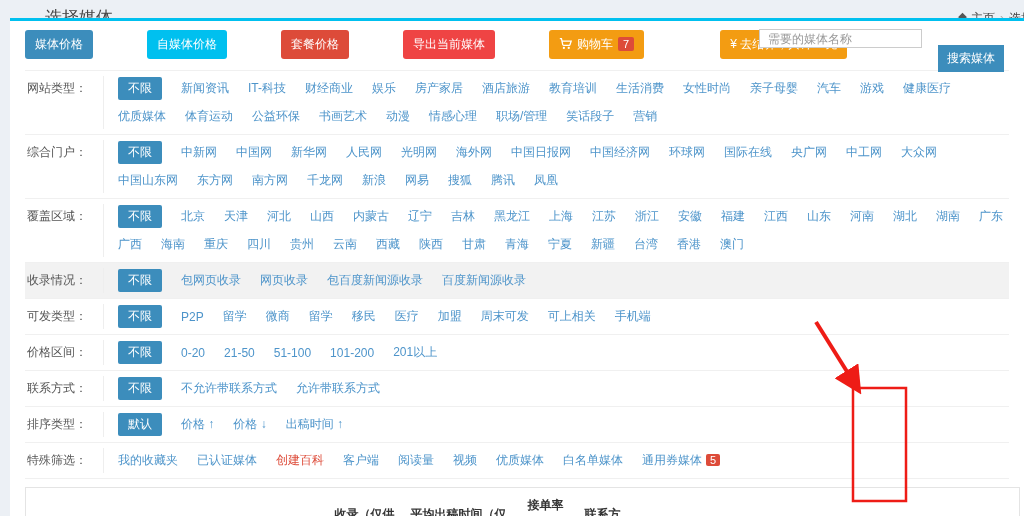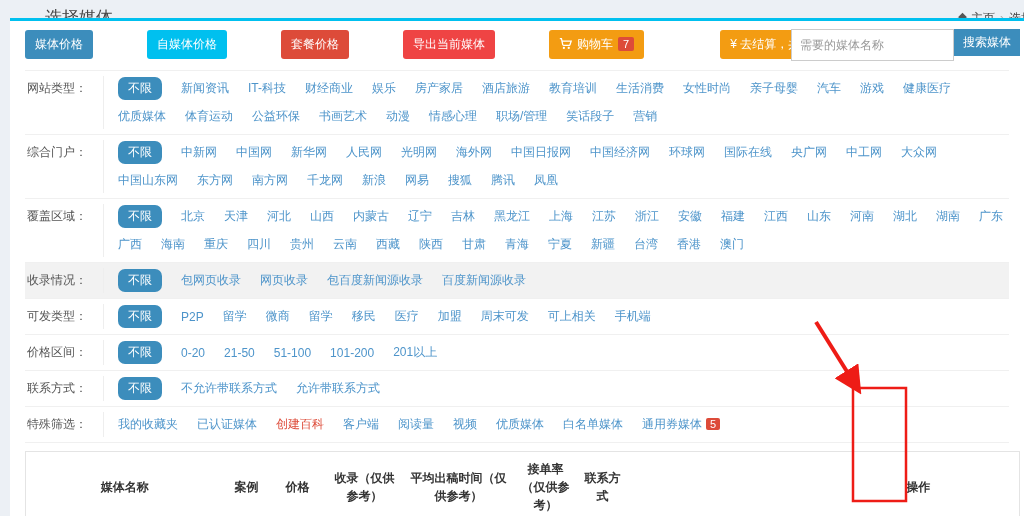--- a/index.html
+++ b/index.html
@@ -20,34 +20,34 @@
     font-size:12px; margin-right:7px; cursor:pointer; white-space:nowrap; font-family:inherit; }
   .b-blue   { background:#3c8dbc; }
   .b-cyan   { background:#00c0ef; }
   .b-red    { background:#dd4b39; }
   .b-green  { background:#ef4444; }
   .b-orange { background:#f39c12; }
   .btn .badge { background:#dd4b39; border-radius:2px; padding:1px 5px; margin-left:5px; font-size:11px; }
   .btn-checkout { margin-left:22px; }
   .cart-ic { display:inline-block; vertical-align:-2px; margin-right:5px; }
   .search-group { position:absolute; right:4px; top:8px; display:flex; }
-  .search-group input { width:163px; height:32px; border:1px solid #ccc; padding:4px 8px; font-size:12px;
+  .search-group input { width:163px; height:19px; border:1px solid #ccc; padding:4px 8px; font-size:12px;
     font-family:inherit; color:#333; outline:none; }
   .search-group input::placeholder { color:#999; }
-  .search-group .sbtn { height:27px; margin:0; border-radius:0; padding:5px 9px; }
+  .search-group .sbtn { height:27px; margin:16px; border-radius:0; padding:5px 9px; }
 
   
   .filters { margin:4px 15px 0 15px; border-top:1px solid #f0f0f0; }
   .frow { display:flex; border-bottom:1px solid #f0f0f0; padding:5px 0; align-items:flex-start; }
   .frow.gray { background:#f2f2f2; }
   .flabel { width:78px; flex-shrink:0; color:#555; padding:4px 0 0 2px; }
   .fopts { flex:1; display:flex; flex-wrap:wrap; column-gap:19px; row-gap:5px; align-items:center;
     padding:1px 0; border-left:1px solid #eee; padding-left:14px; }
   .chip { color:#4d94ca; cursor:pointer; padding:3px 0; white-space:nowrap; }
-  .chip.sel { background:#3c8dbc; color:#fff; padding:3px 10px; border-radius:7px; }
+  .chip.sel { background:#3c8dbc; color:#fff; padding:3px 10px; border-radius:2px; }
   .chip.red { color:#dd4b39; }
   .chip .cbadge { background:#dd4b39; color:#fff; border-radius:2px; padding:0 4px; margin-left:4px; font-size:11px; }
 
   
   table.media { width:994px; margin:8px 15px 0 15px; border-collapse:collapse; table-layout:fixed;
     border:1px solid #e4e4e4; background:#fff; }
   table.media th { font-weight:bold; color:#333; text-align:center; vertical-align:middle;
     padding:8px 4px; border-bottom:1px solid #ddd; line-height:1.5; }
 
   
@@ -221,20 +221,29 @@
       </div>
       <div class="frow">
         <div class="flabel">联系方式：</div>
         <div class="fopts">
           <span class="chip sel">不限</span>
           <span class="chip">不允许带联系方式</span>
           <span class="chip">允许带联系方式</span>
         </div>
       </div>
       <div class="frow">
+        <div class="flabel">排序类型：</div>
+        <div class="fopts">
+          <span class="chip sel">默认</span>
+          <span class="chip">价格 ↑</span>
+          <span class="chip">价格 ↓</span>
+          <span class="chip">出稿时间 ↑</span>
+        </div>
+      </div>
+      <div class="frow">
         <div class="flabel">特殊筛选：</div>
         <div class="fopts">
           <span class="chip">我的收藏夹</span>
           <span class="chip">已认证媒体</span>
           <span class="chip red">创建百科</span>
           <span class="chip">客户端</span>
           <span class="chip">阅读量</span>
           <span class="chip">视频</span>
           <span class="chip">优质媒体</span>
           <span class="chip">白名单媒体</span>

